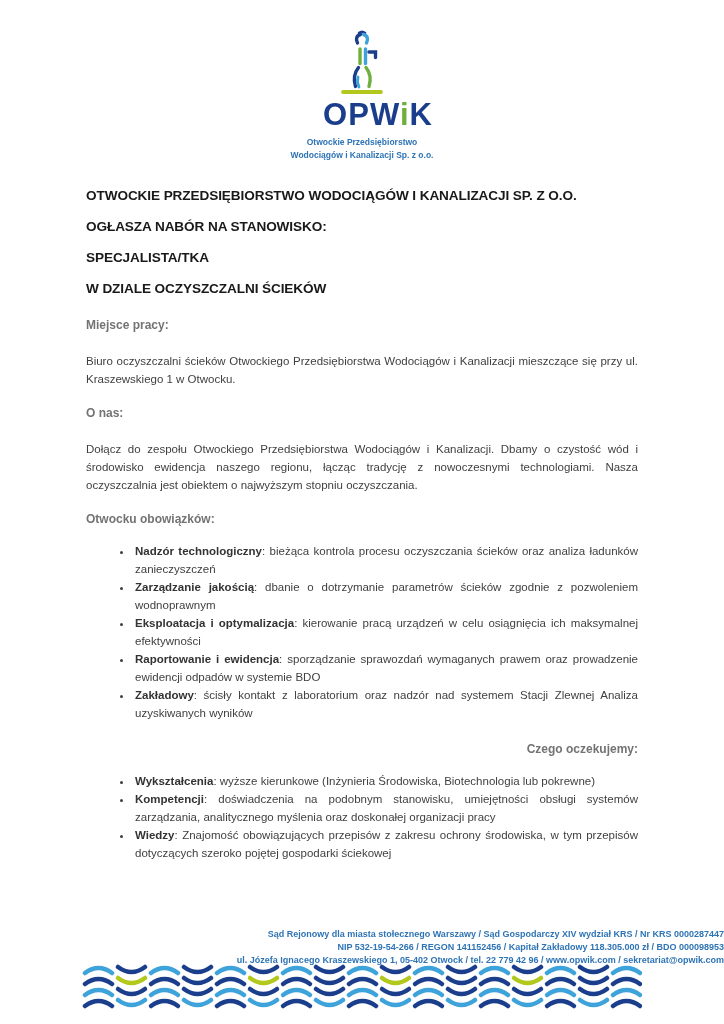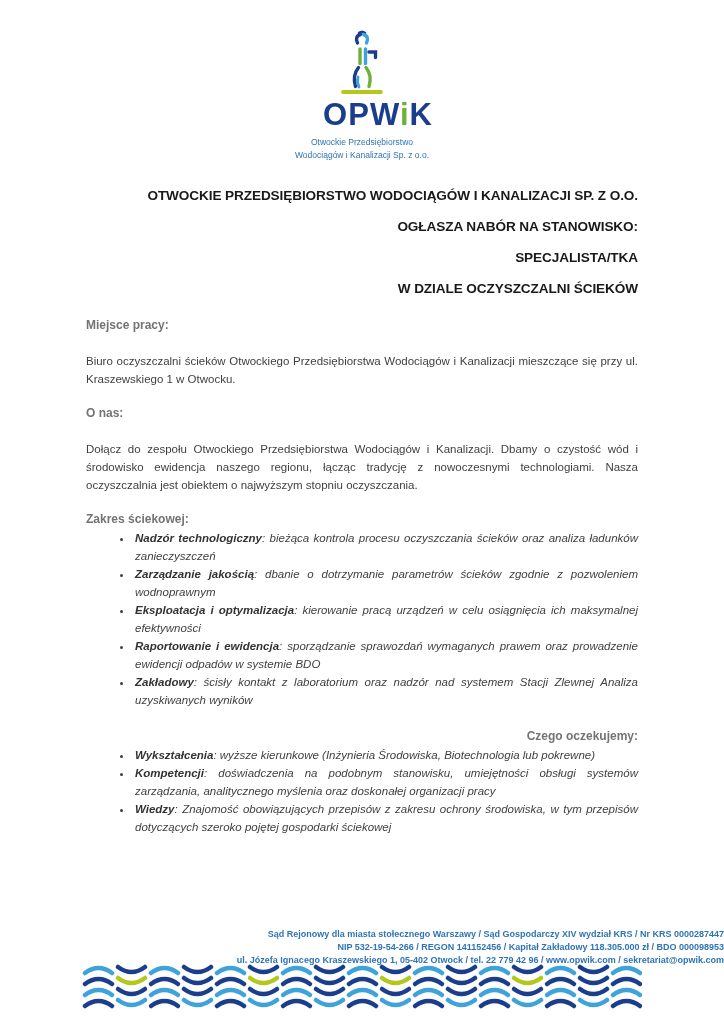--- a/index.html
+++ b/index.html
@@ -10,34 +10,34 @@
     -webkit-font-smoothing:antialiased;
   }
   
   .logo-block{position:absolute;top:30px;left:0;width:100%;text-align:center;}
   .logo-mark{display:block;margin:0 auto;width:58px;height:68px;}
   .wordmark{
     margin-top:1px;font-size:31px;font-weight:bold;line-height:1;
     color:#1b3e8c;letter-spacing:1px;padding-left:32px;
   }
   .wordmark .green-i{color:#6faf3c;}
-  .logo-sub{margin-top:6px;font-size:8.5px;line-height:1.55;color:#2e74b5;font-weight:normal;}
+  .logo-sub{margin-top:6px;font-size:8.5px;line-height:1.55;color:#2e74b5;font-weight:bold;}
   
   .content{
     position:absolute;top:188px;left:86px;width:552px;
     color:#3f3f3f;font-size:11.5px;line-height:18px;
   }
   .doc-heading{
     margin:0 0 16px;font-size:13.6px;line-height:15px;font-weight:bold;
-    color:#191919;text-align:right;letter-spacing:-0.1px;
+    color:#191919;text-align:left;letter-spacing:-0.1px;
   }
   .sec-h{margin:16px 0 0;font-size:12px;line-height:18px;font-weight:bold;color:#737373;}
   .sec-h.first{margin-top:20px;}
   .body-p{margin:18px 0 0;text-align:justify;}
-  ul.bullets{margin:1px 0 0;padding:0 0 0 46px;font-style:italic;}
+  ul.bullets{margin:14px 0 0;padding:0 0 0 46px;}
   ul.bullets li{
     margin:0;padding-left:3px;text-align:justify;
     list-style-type:disc;
   }
   ul.bullets li::marker{font-size:9px;color:#3f3f3f;}
   .term{font-weight:bold;color:#333333;}
   
   .footer{
     position:absolute;top:928px;left:0;width:100%;text-align:right;
     color:#2e74b5;font-size:9px;line-height:13px;font-weight:bold;
@@ -87,21 +87,21 @@
       <h2 class="sec-h first">Miejsce pracy:</h2>
       <p class="body-p">Biuro oczyszczalni ścieków Otwockiego Przedsiębiorstwa Wodociągów i Kanalizacji mieszczące się przy ul. Kraszewskiego 1 w Otwocku.</p>
     </section>
 
     <section>
       <h2 class="sec-h">O nas:</h2>
       <p class="body-p">Dołącz do zespołu Otwockiego Przedsiębiorstwa Wodociągów i Kanalizacji. Dbamy o czystość wód i środowisko ewidencja naszego regionu, łącząc tradycję z nowoczesnymi technologiami. Nasza oczyszczalnia jest obiektem o najwyższym stopniu oczyszczania.</p>
     </section>
 
     <section>
-      <h2 class="sec-h">Zakres ściekowej:</h2>
+      <h2 class="sec-h">Otwocku obowiązków:</h2>
       <ul class="bullets">
         <li><span class="term">Nadzór technologiczny</span><span>: bieżąca kontrola procesu oczyszczania ścieków oraz analiza ładunków zanieczyszczeń</span></li>
         <li><span class="term">Zarządzanie jakością</span><span>: dbanie o dotrzymanie parametrów ścieków zgodnie z pozwoleniem wodnoprawnym</span></li>
         <li><span class="term">Eksploatacja i optymalizacja</span><span>: kierowanie pracą urządzeń w celu osiągnięcia ich maksymalnej efektywności</span></li>
         <li><span class="term">Raportowanie i ewidencja</span><span>: sporządzanie sprawozdań wymaganych prawem oraz prowadzenie ewidencji odpadów w systemie BDO</span></li>
         <li><span class="term">Zakładowy</span><span>: ścisły kontakt z laboratorium oraz nadzór nad systemem Stacji Zlewnej Analiza uzyskiwanych wyników</span></li>
       </ul>
     </section>
 
     <section>

